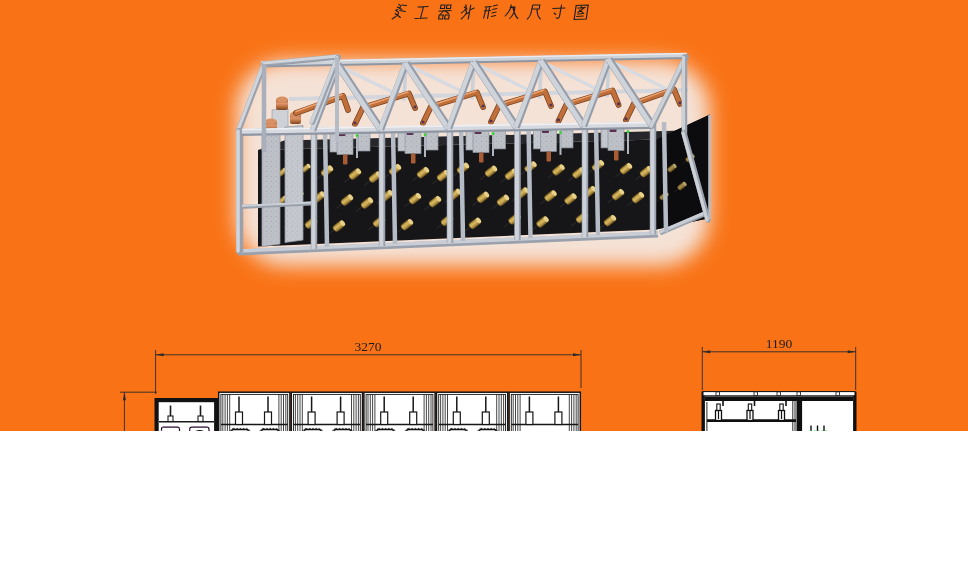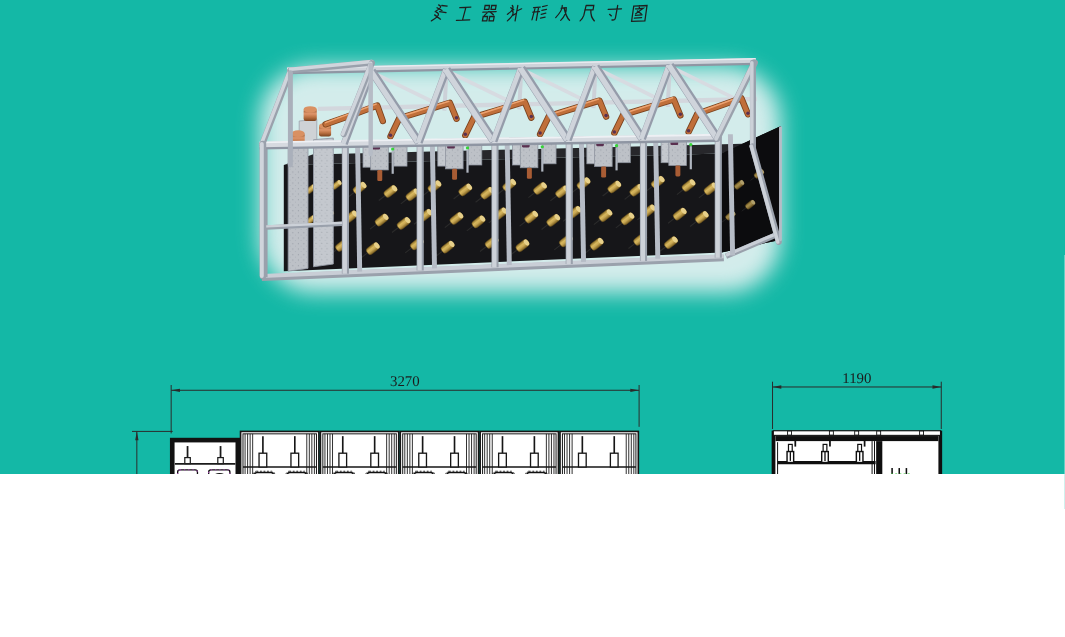--- a/index.html
+++ b/index.html
@@ -1,16 +1,16 @@
 <!DOCTYPE html>
 <html><head>
 <meta charset="utf-8">
 <style>
 html,body{margin:0;padding:0;background:#ffffff;}
-#page{position:relative;width:968px;height:431px;background:#14b8a6;overflow:hidden;
+#page{position:relative;width:968px;height:431px;background:#f97316;overflow:hidden;
 font-family:"Liberation Serif", serif;}
 svg{position:absolute;left:0;top:0;}
 .dim{font-family:"Liberation Serif", serif;font-size:13.5px;fill:#1c1c1c;}
 </style>
 </head>
 <body>
 <div id="page">
 <svg width="968" height="579" viewBox="0 0 968 579">
 <defs>
 <linearGradient id="goldg" x1="0" y1="0" x2="0" y2="1">

